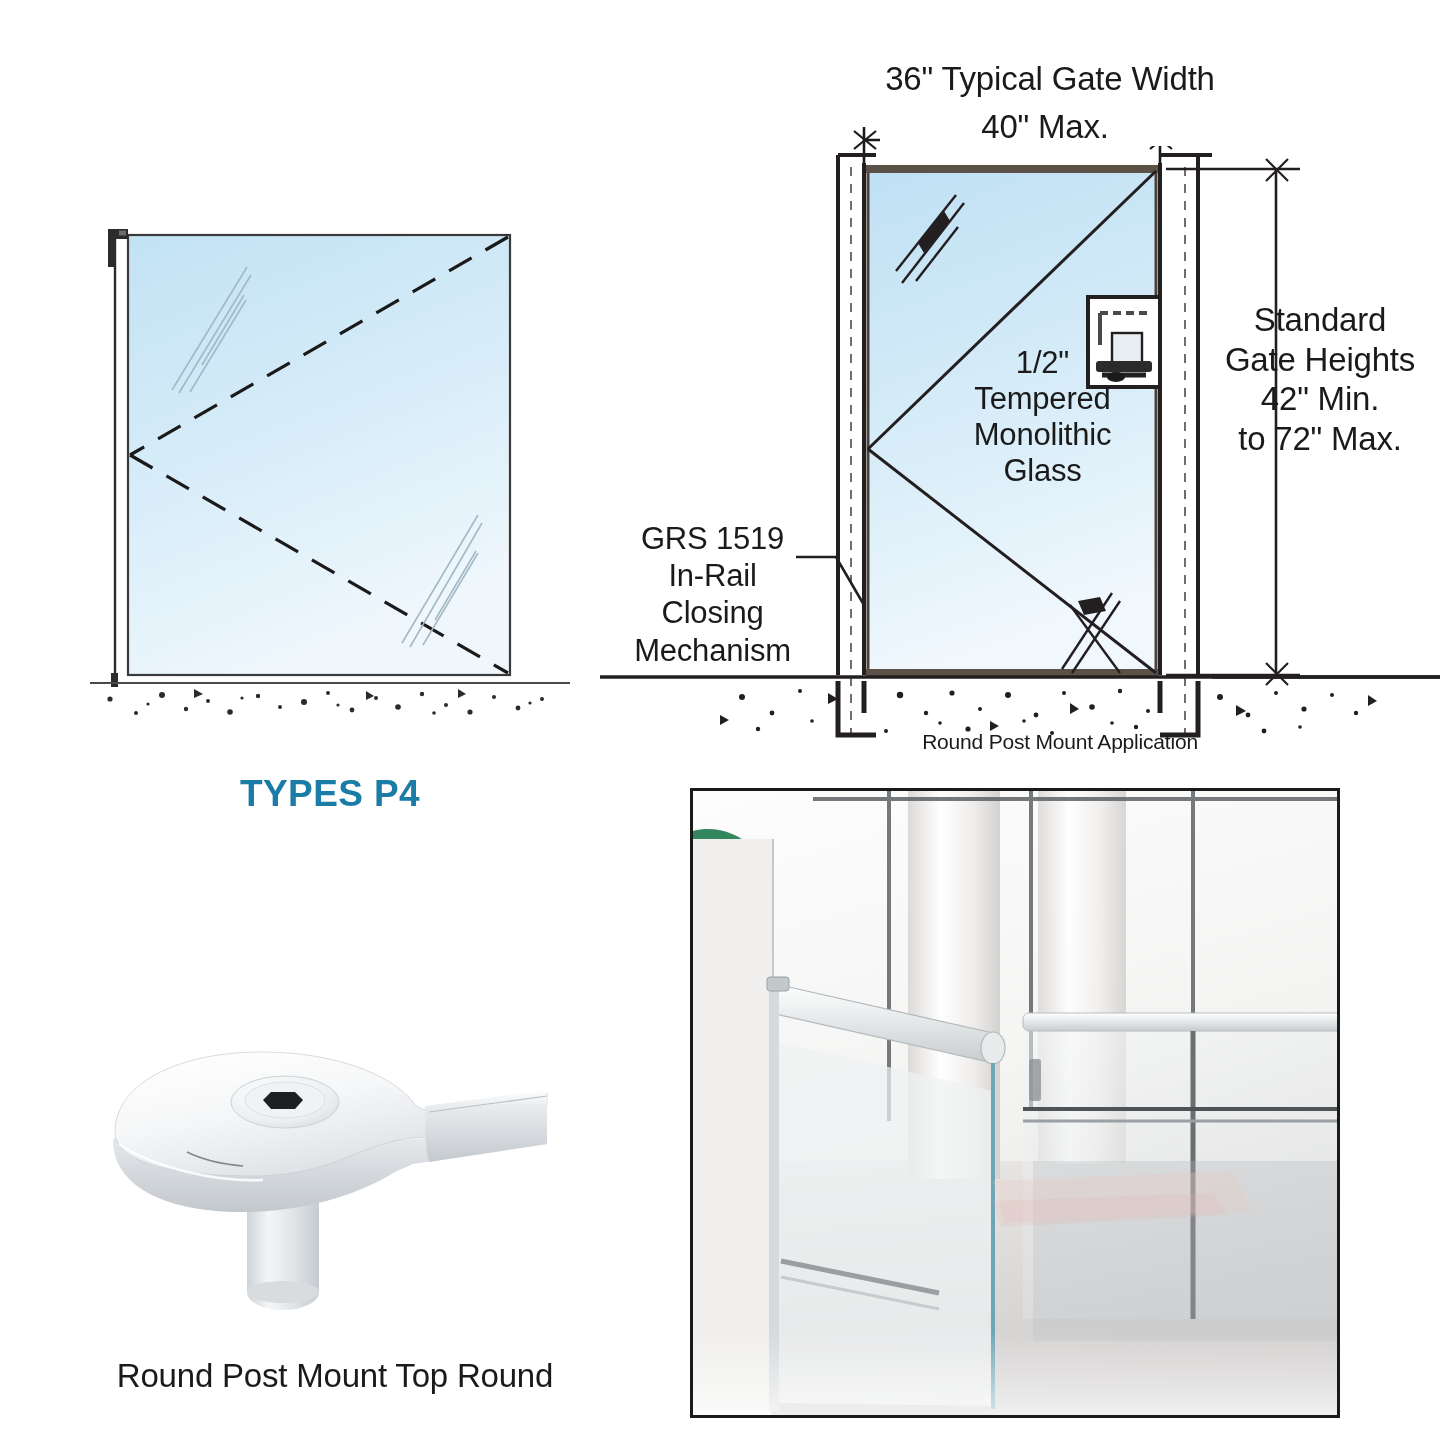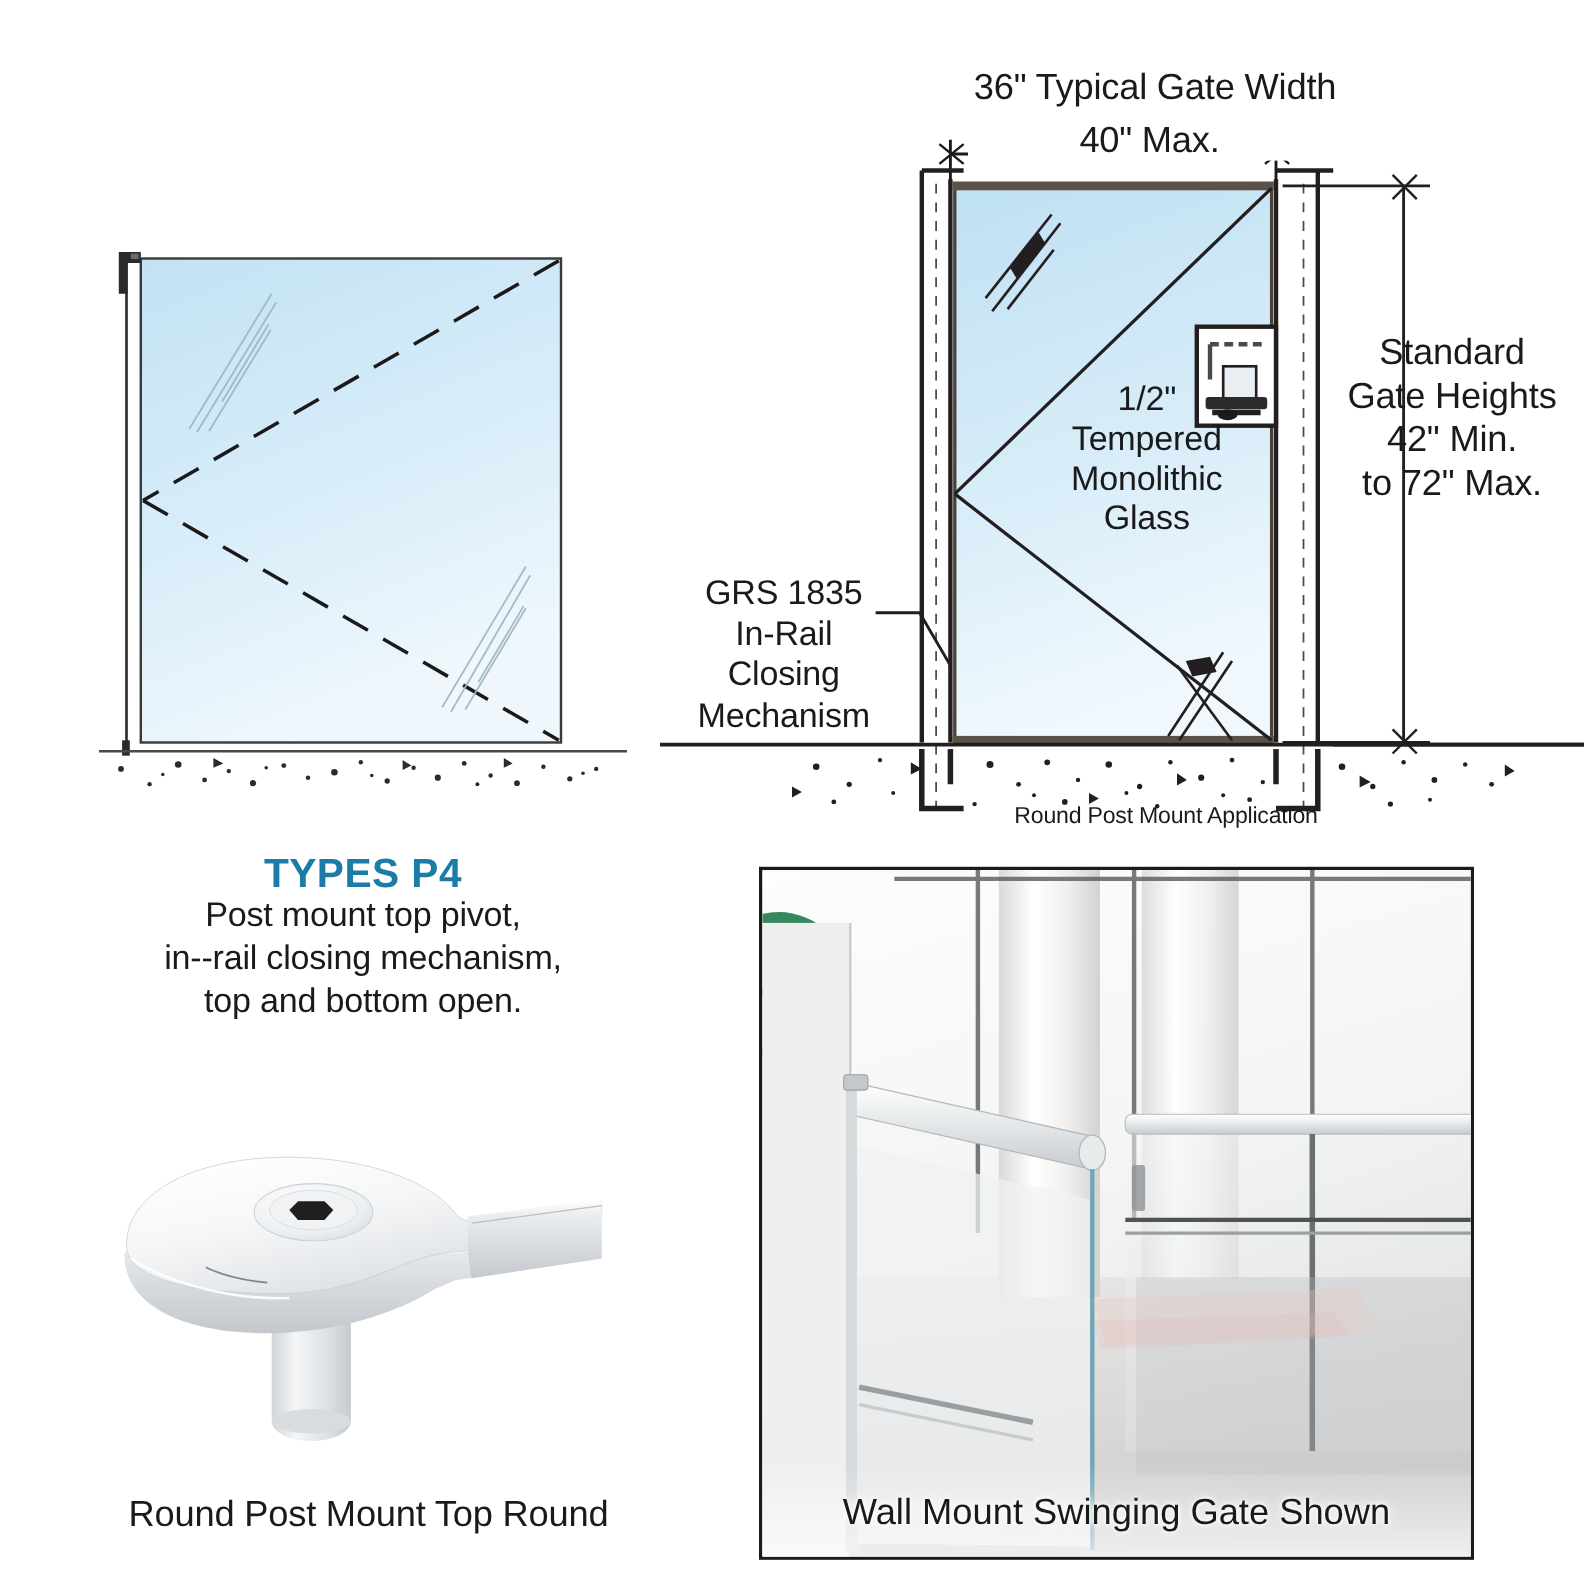--- a/index.html
+++ b/index.html
@@ -133,23 +133,20 @@
       <circle cx="344" cy="498" r="1.8"></circle>
         <circle cx="440" cy="488" r="1.6"></circle>
       <path d="M104 474 l9 5 -9 4z"></path>
         <path d="M276 476 l8 5 -8 4z"></path>
       <path d="M196 500 l8 4 -8 4z"></path>
         <path d="M368 474 l8 5 -8 4z"></path>
     </g>
   </svg>
 
   <div class="abs txt" id="left-title">TYPES P4</div>
-  <div class="abs txt" id="left-desc">Post mount top pivot,
-in--rail closing mechanism,
-top and bottom open.</div>
 
   <svg id="pivot-photo" class="abs" viewBox="0 0 480 300">
     <defs>
       <linearGradient id="chromeTop" x1="0.1" y1="0" x2="0.8" y2="1">
         <stop offset="0%" stop-color="#ffffff"></stop>
         <stop offset="40%" stop-color="#f6f7f8"></stop>
         <stop offset="75%" stop-color="#e3e6e9"></stop>
         <stop offset="100%" stop-color="#d2d6da"></stop>
       </linearGradient>
       <linearGradient id="chromeSide" x1="0" y1="0" x2="0" y2="1">
@@ -325,21 +322,21 @@
   <div class="dimtxt txt" id="dim-width-top">36" Typical Gate Width</div>
   <div class="dimtxt txt" id="dim-width-mid">40" Max.</div>
   <div class="dimtxt txt" id="dim-height">Standard
 Gate Heights
 42" Min.
 to 72" Max.</div>
   <div class="dimtxt txt" id="glass-spec">1/2"
 Tempered
 Monolithic
 Glass</div>
-  <div class="dimtxt txt" id="grs-label">GRS 1835
+  <div class="dimtxt txt" id="grs-label">GRS 1519
 In-Rail
 Closing
 Mechanism</div>
   <div class="dimtxt txt" id="plan-caption">Round Post Mount Application</div>
 
   <div id="product-photo" class="abs">
     <svg viewBox="0 0 650 630" width="650" height="630">
       <defs>
         <linearGradient id="bgWall" x1="0" y1="0" x2="0.3" y2="1">
           <stop offset="0%" stop-color="#fdfdfd"></stop>
@@ -424,16 +421,15 @@
 
       <path d="M88 615 L296 618 L280 630 L96 630 Z" fill="#b7bbbe" opacity="0.25"></path>
 
       <path d="M300 390 L540 380 L560 420 L312 432 Z" fill="#e8c7c2" opacity="0.3"></path>
       <path d="M300 410 L520 402 L534 424 L308 436 Z" fill="#dfb6b0" opacity="0.22"></path>
 
       <rect x="336" y="268" width="12" height="42" rx="3" fill="#8d9295" opacity="0.8"></rect>
 
       <rect x="0" y="540" width="650" height="90" fill="url(#captionFade)"></rect>
     </svg>
-    <div id="product-caption">Wall Mount Swinging Gate Shown</div>
   </div>
 
 </div>
 
 </body></html>

